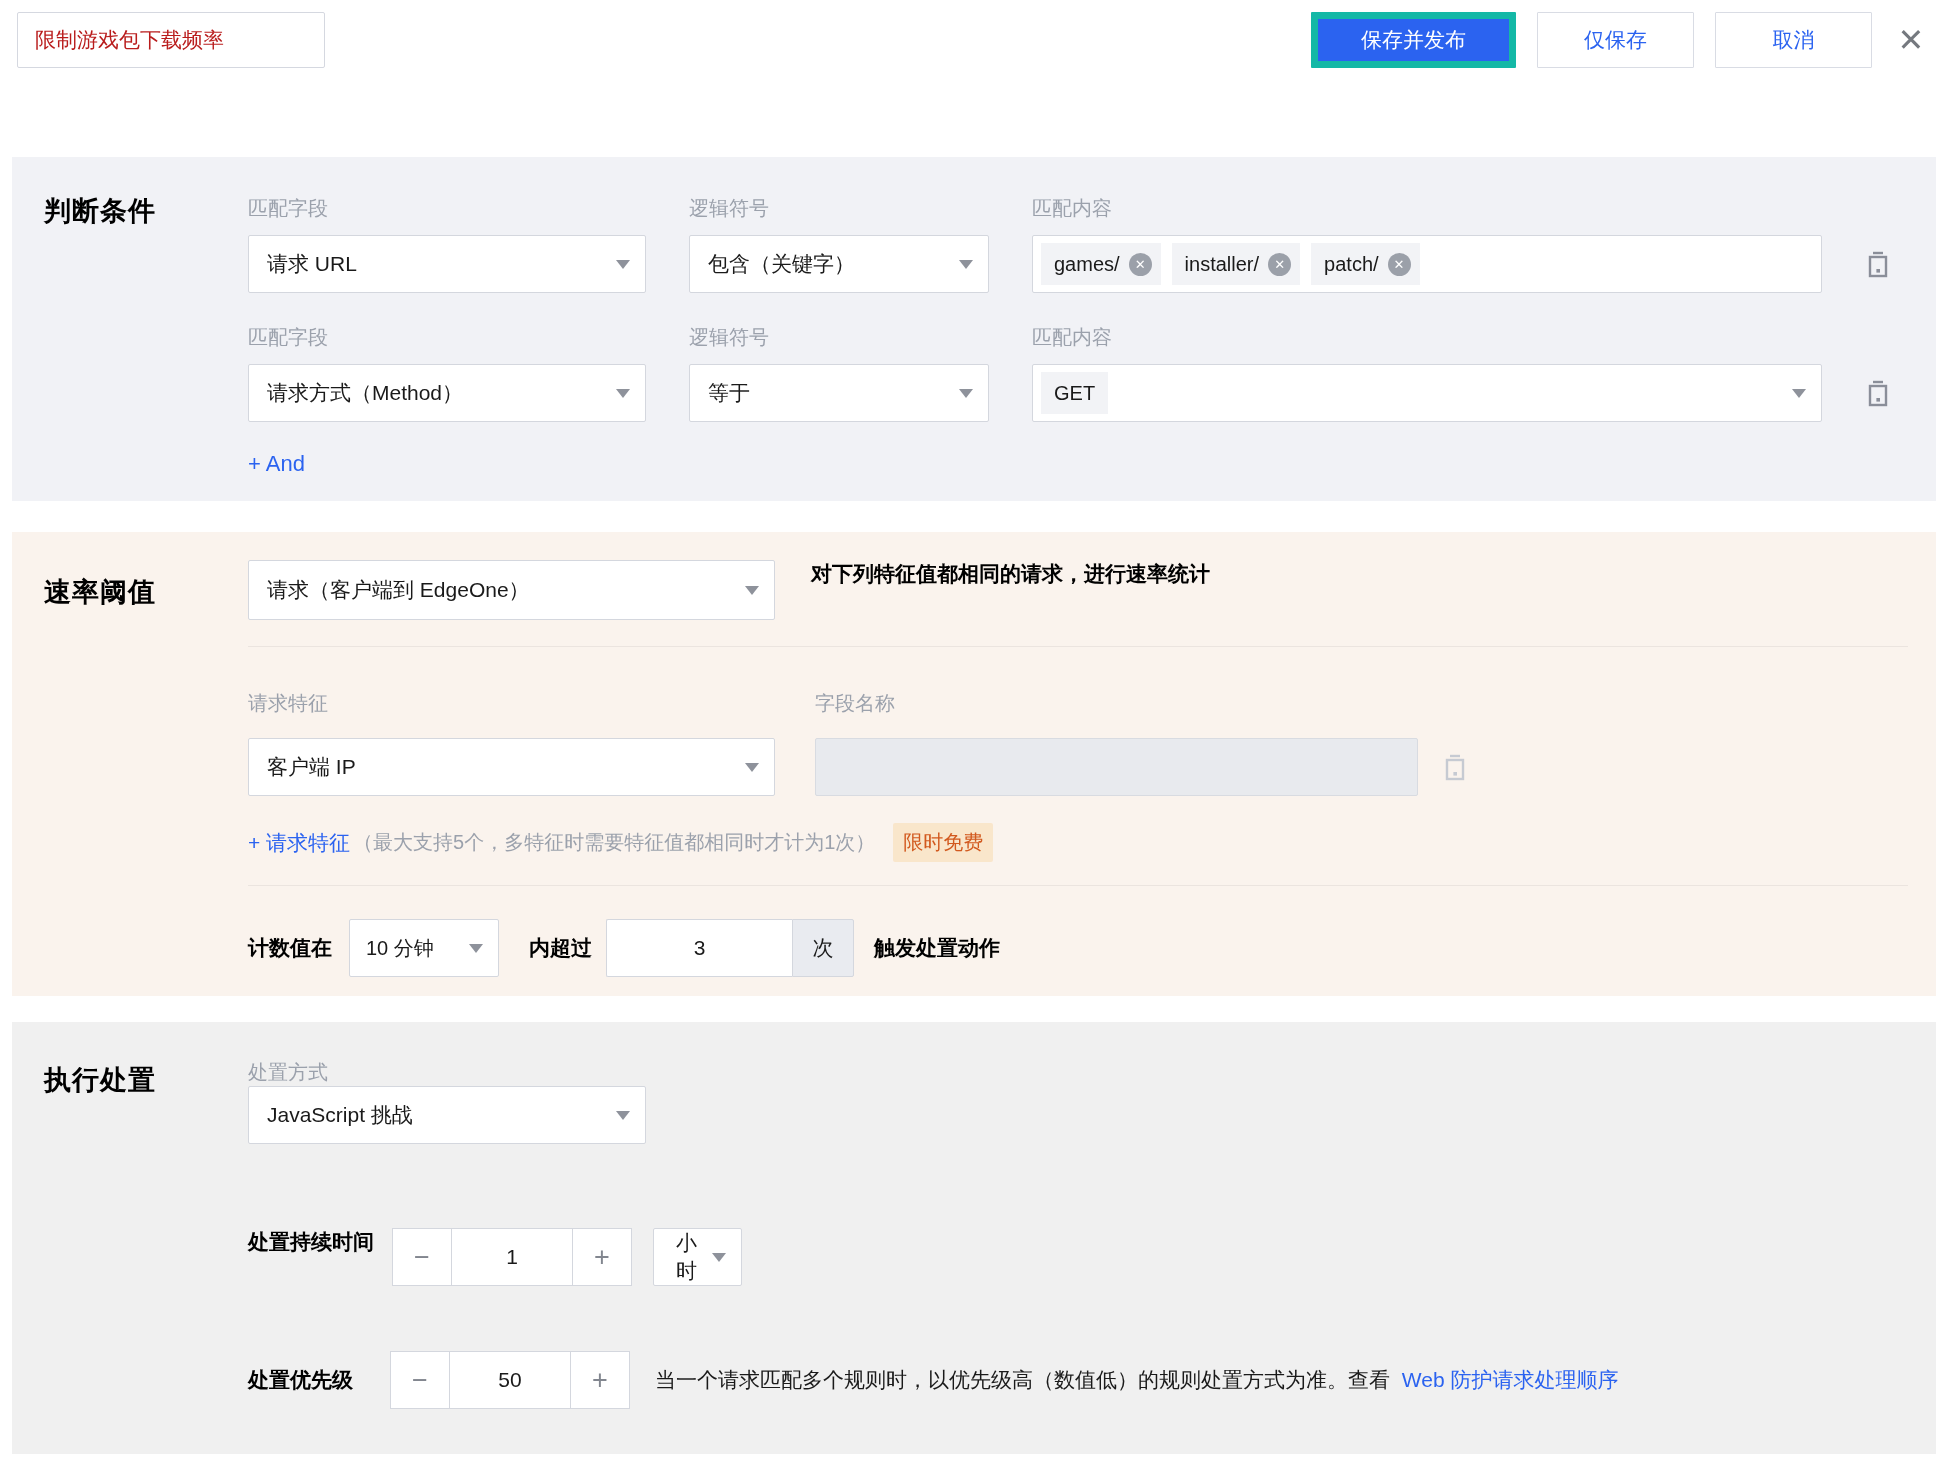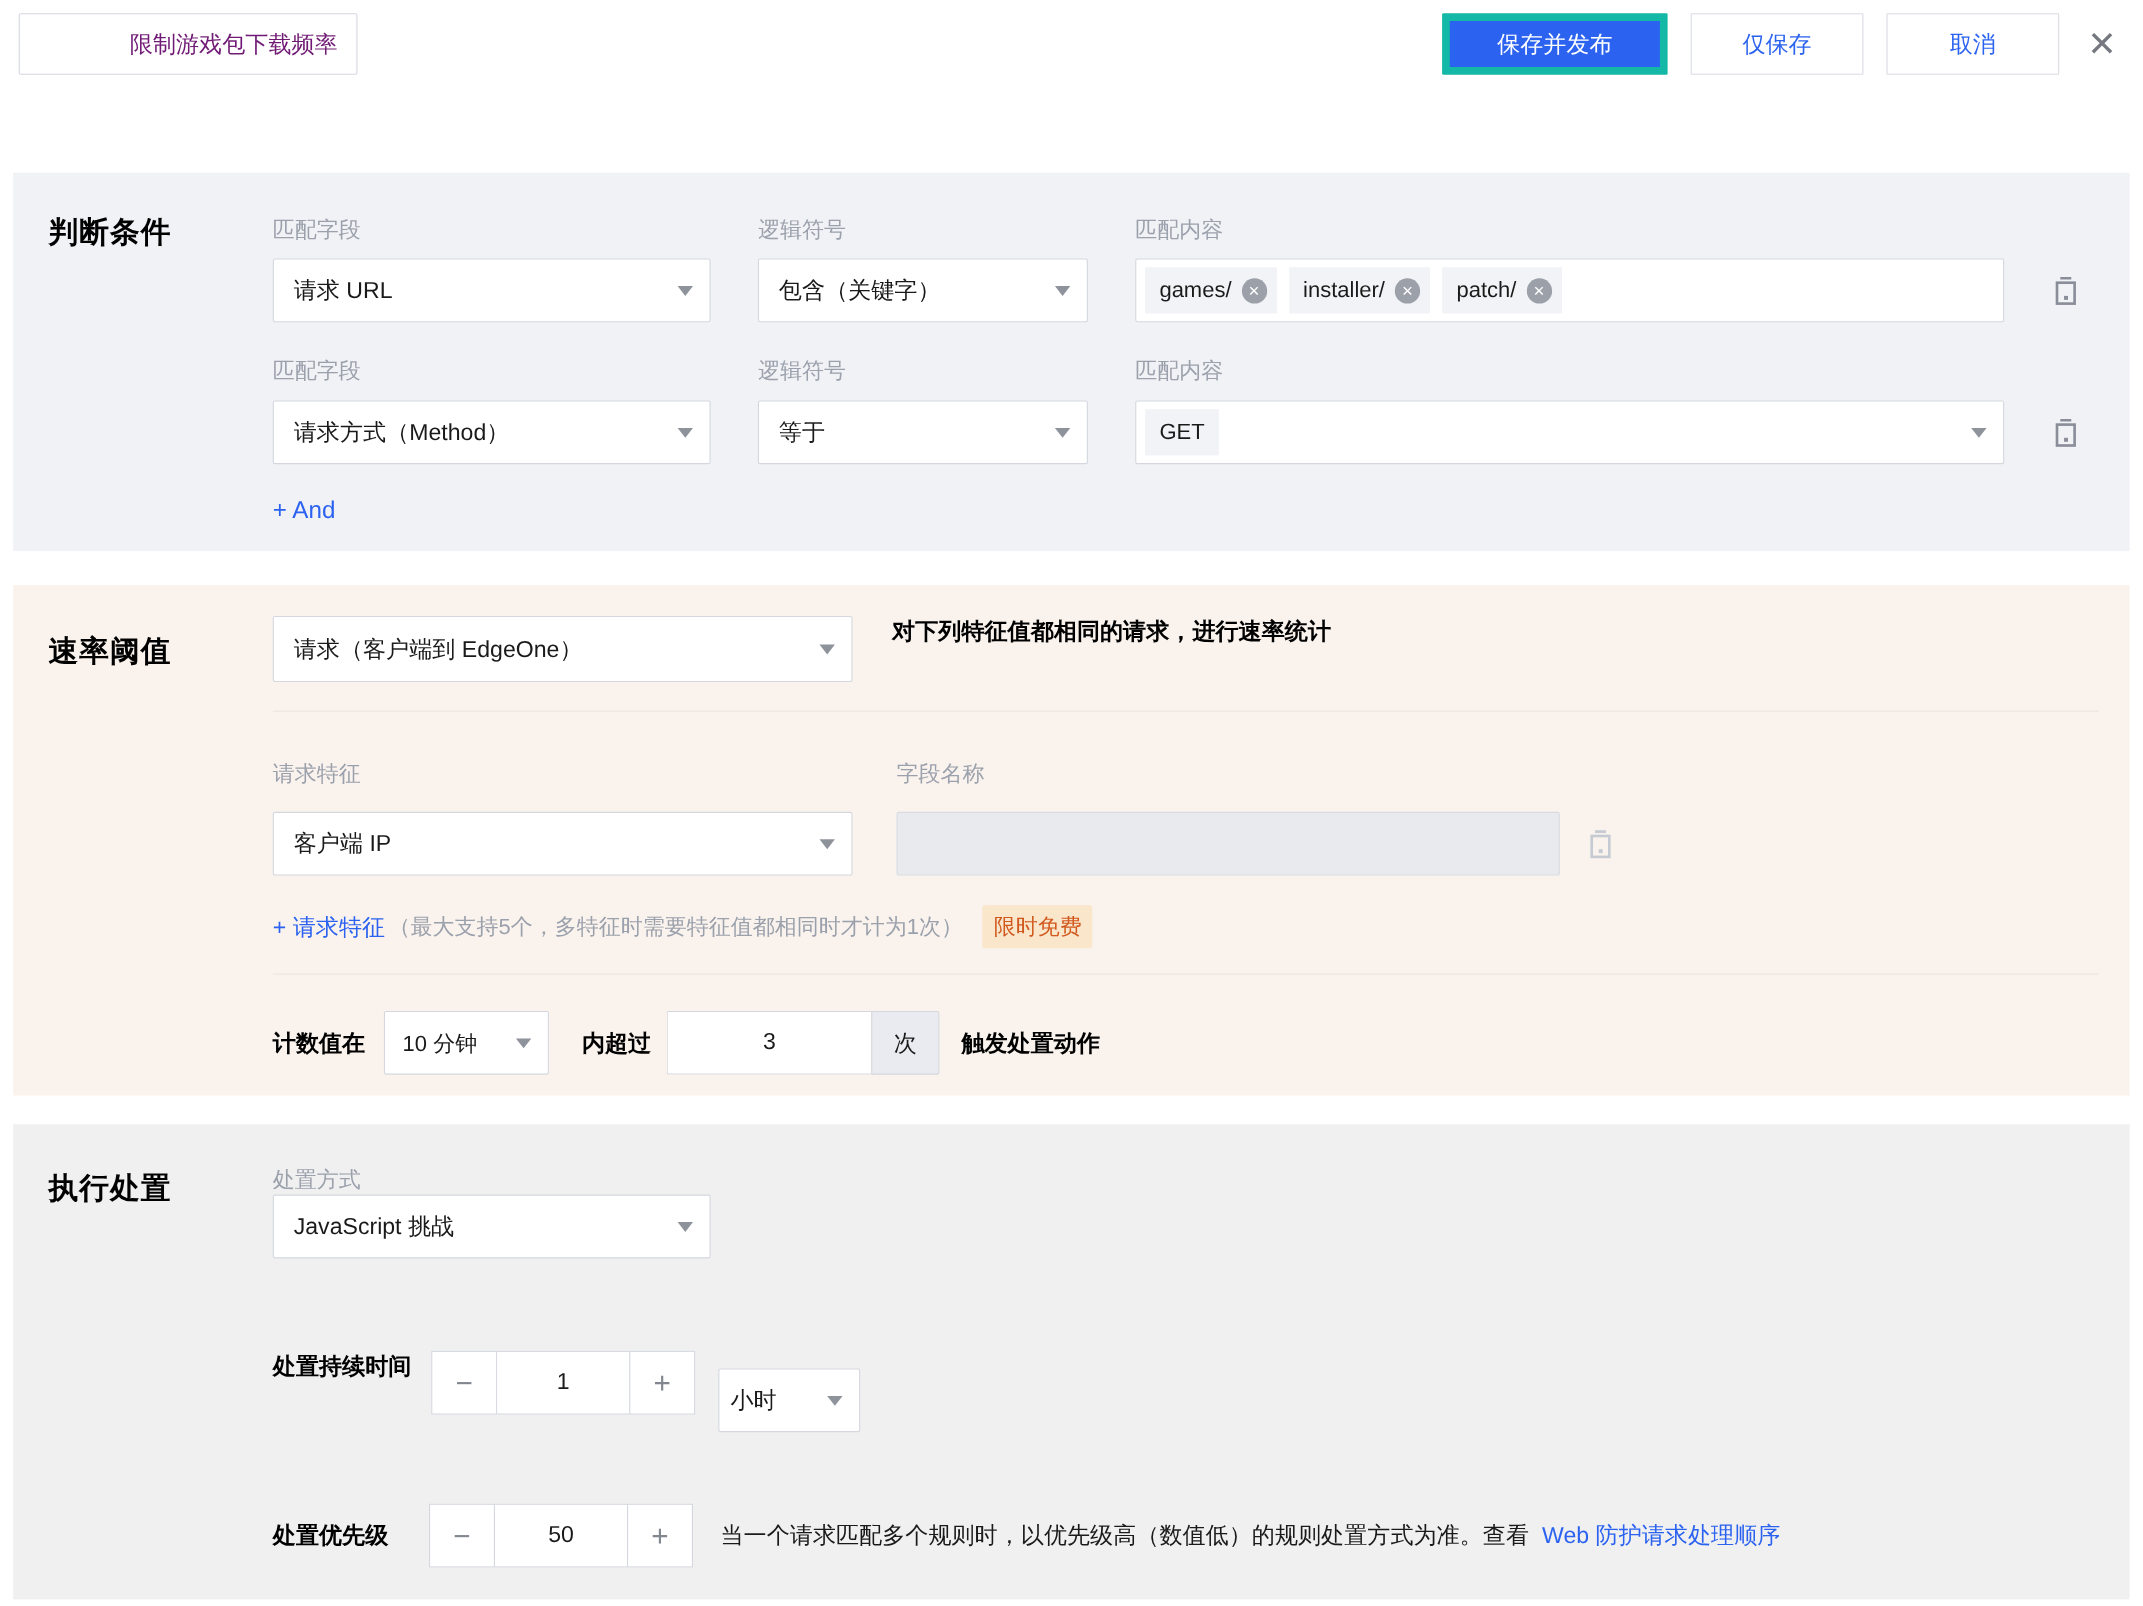--- a/index.html
+++ b/index.html
@@ -1,21 +1,21 @@
 <!DOCTYPE html>
 <html><head>
 <meta charset="utf-8">
 <style>
   * { margin:0; padding:0; box-sizing:border-box; }
   body { background:#fff; font-family:"Liberation Sans","DejaVu Sans",sans-serif; color:#1a1a1a; }
   .page { width:1948px; height:1460px; background:#fff; position:relative; overflow:hidden; }
 
   
   .header { height:80px; display:flex; align-items:center; padding:0 16px 0 17px; }
-  .title-input { width:308px; height:56px; border:1px solid #d5d8e0; border-radius:2px; font-size:21px; padding:0 17px; color:#701a75; font-family:inherit; background:#fff;text-align:right; }
+  .title-input { width:308px; height:56px; border:1px solid #d5d8e0; border-radius:2px; font-size:21px; padding:0 17px; color:#b91c1c; font-family:inherit; background:#fff; }
   .header-spacer { flex:1; }
   .btn { height:56px; font-size:21px; display:flex; align-items:center; justify-content:center; cursor:pointer; border-radius:1px; user-select:none; }
   .btn-primary { width:205px; background:#2b63f0; color:#fff; border:7px solid #14b8a6; }
   .btn-secondary { width:157px; background:#fff; color:#2b63f0; border:1px solid #d9dce4; margin-left:21px; }
   .close-x { margin-left:18px; width:42px; font-size:32px; color:#75797f; text-align:center; cursor:pointer; line-height:1; }
 
   
   .section { margin:0 12px; position:relative; padding:0 28px 0 236px; }
   .sec-cond { margin-top:77px; background:#f1f2f6; height:344px; padding-top:38px; }
   .sec-rate { margin-top:31px; background:#faf3ed; height:464px; padding-top:28px; }
@@ -66,21 +66,21 @@
   .num-suffix { width:62px; height:58px; background:#e9ebf0; border:1px solid #d4d7de; border-radius:0 2px 2px 0; display:flex; align-items:center; justify-content:center; font-size:21px; }
 
   
   .dd-method { width:398px; }
   .dur-row { display:flex; align-items:flex-start; margin-top:84px; }
   .pri-row { display:flex; align-items:center; margin-top:65px; }
   .stepper { display:flex; }
   .step-btn { width:60px; height:58px; background:#fff; border:1px solid #d4d7de; display:flex; align-items:center; justify-content:center; font-size:27px; color:#82868f; cursor:pointer; user-select:none; }
   .step-input { width:120px; height:58px; background:#fff; border:1px solid #d4d7de; border-left:none; border-right:none; text-align:center; font-size:21px; font-family:inherit; color:#1a1a1a; }
   .dur-row .stepper { margin-left:18px; }
-  .dd-unit { width:129px; margin-left:21px; padding:0 34px 0 10px;margin-top:16px; }
+  .dd-unit { width:89px; margin-left:21px; padding:0 34px 0 22px; }
   .pri-row .stepper { margin-left:37px; }
   .pri-note { margin-left:25px; font-size:21px; color:#1a1a1a; }
   .pri-note .link { margin-left:6px; }
 </style>
 </head>
 <body>
 
 <div class="page">
 
   <div class="header">

